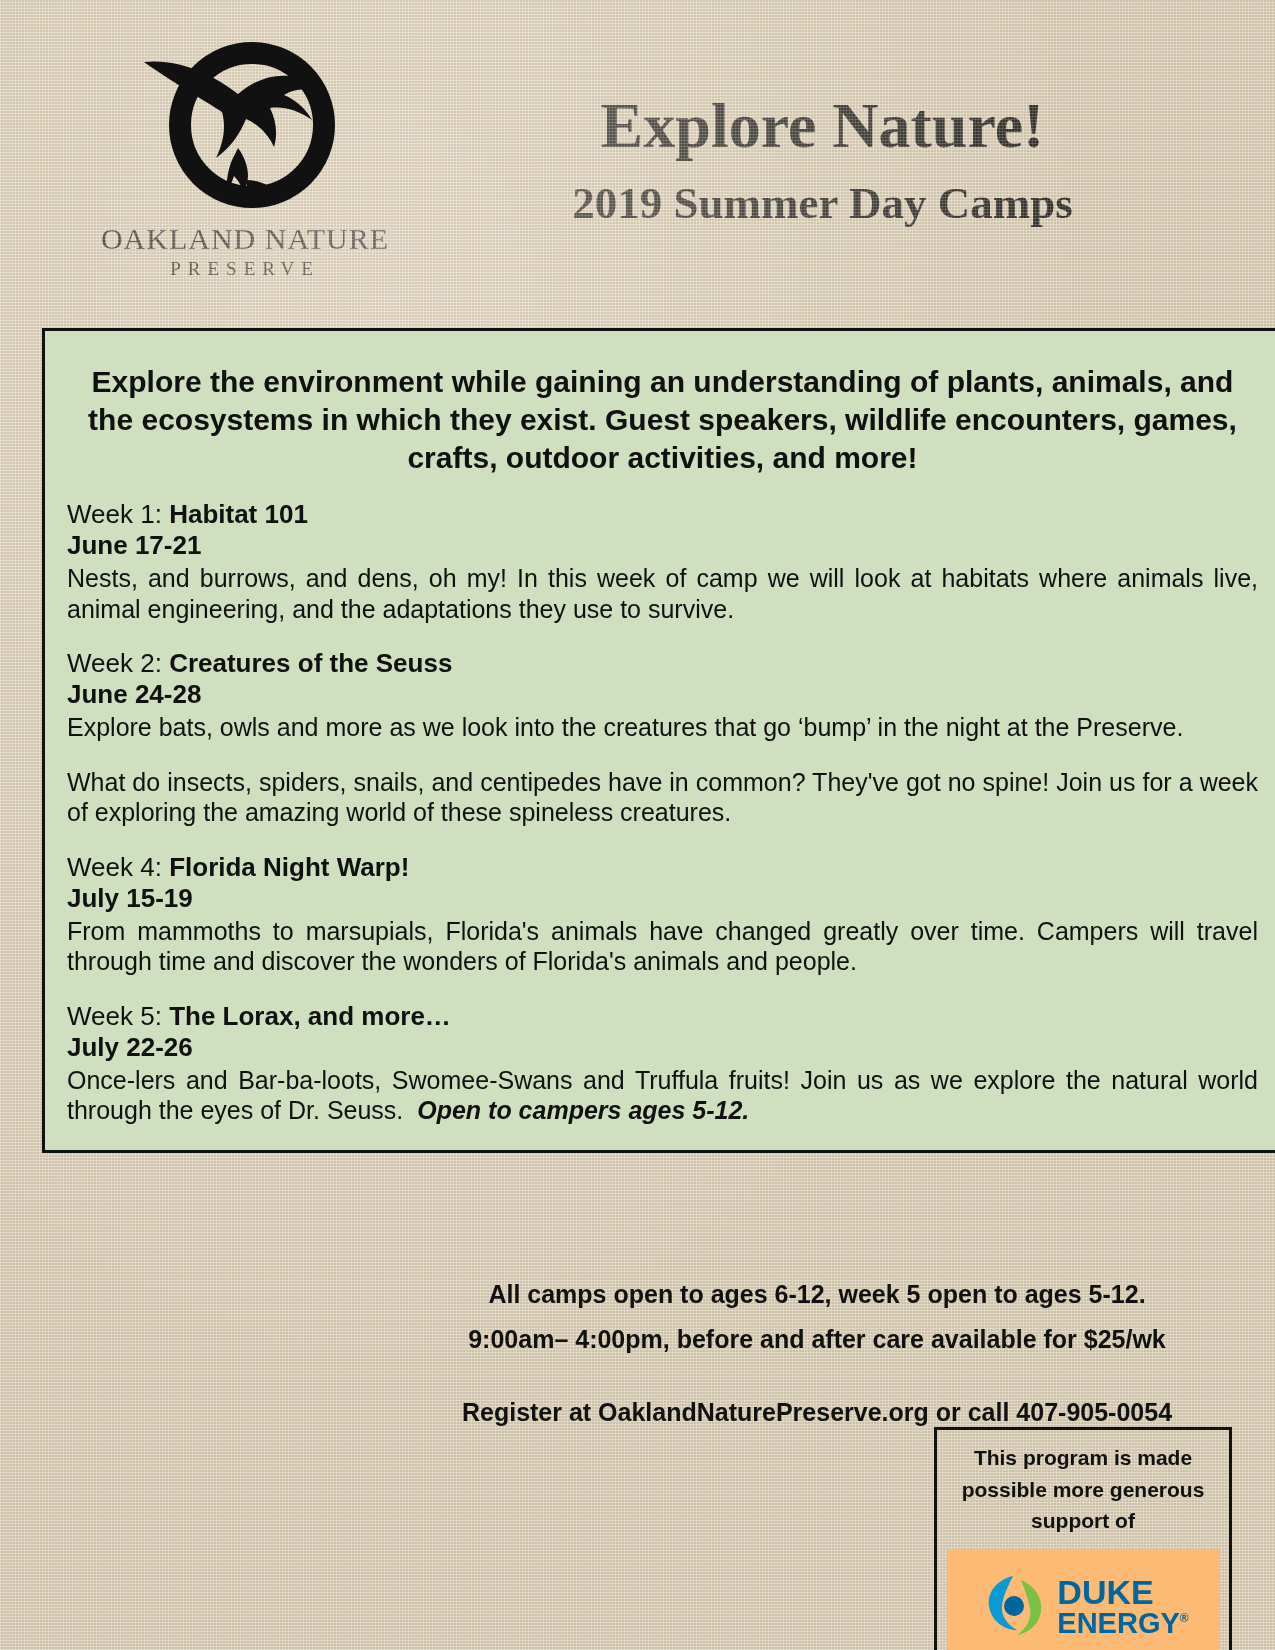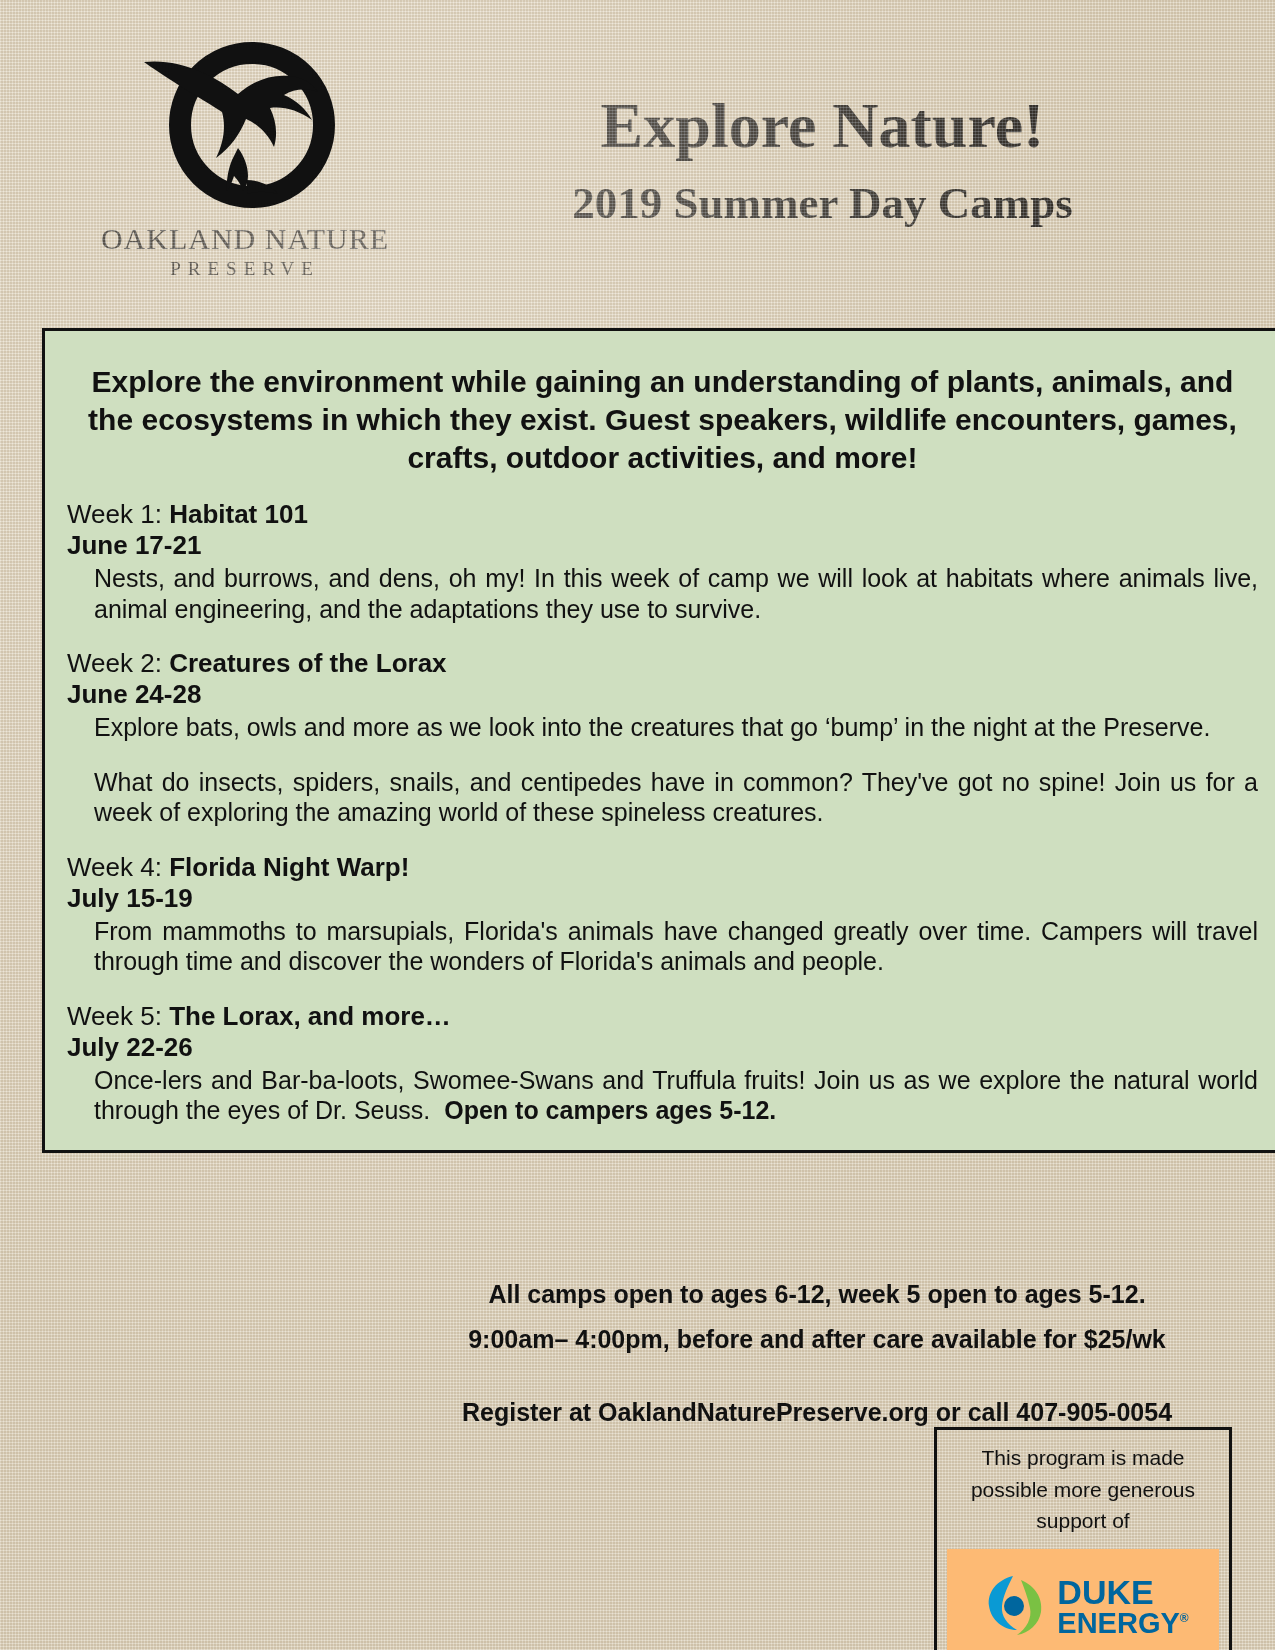--- a/index.html
+++ b/index.html
@@ -121,24 +121,24 @@
   }
   .week-label { font-weight: normal; }
   .week-name { font-weight: bold; }
   .week-dates { font-weight: bold; white-space: nowrap; }
   .week-desc {
     font-size: 25px;
     color: #111;
     line-height: 1.22;
     margin-top: 2px;
     text-align: justify;
-    margin-left: 27px;
   }
   .week-note {
     font-weight: bold;
+    font-style: italic;
   }
 
   
   .footer {
     position: absolute;
     left: 42px;
     top: 1262px;
     width: 1190px;
     display: flex;
     align-items: flex-end;
@@ -165,21 +165,21 @@
     width: 298px;
     border: 3px solid #111;
     background: transparent;
     padding: 12px 10px 14px 10px;
     box-sizing: border-box;
     text-align: center;
     margin-left: 8px;
   }
   .sponsor-text {
     font-size: 21px;
-    font-weight: normal;
+    font-weight: bold;
     color: #111;
     line-height: 1.5;
   }
   .duke-logo {
     margin-top: 12px;
     background: #fdba74;
     height: 115px;
     display: flex;
     align-items: center;
     justify-content: center;
@@ -244,21 +244,21 @@
           </div>
           <div class="week-dates">June 17-21</div>
         </div>
         <div class="week-desc">Nests, and burrows, and dens, oh my! In this week of camp we will look at habitats where animals live, animal engineering, and the adaptations they use to survive.</div>
       </div>
 
       <div class="week">
         <div class="week-head">
           <div>
             <span class="week-label">Week 2:</span>
-            <span class="week-name">Creatures of the Lorax</span>
+            <span class="week-name">Creatures of the Seuss</span>
           </div>
           <div class="week-dates">June 24-28</div>
         </div>
         <div class="week-desc">Explore bats, owls and more as we look into the creatures that go ‘bump’ in the night at the Preserve.</div>
       </div>
 
       <div class="week">
         <div class="week-desc">What do insects, spiders, snails, and centipedes have in common? They've got no spine! Join us for a week of exploring the amazing world of these spineless creatures.</div>
       </div>
 

